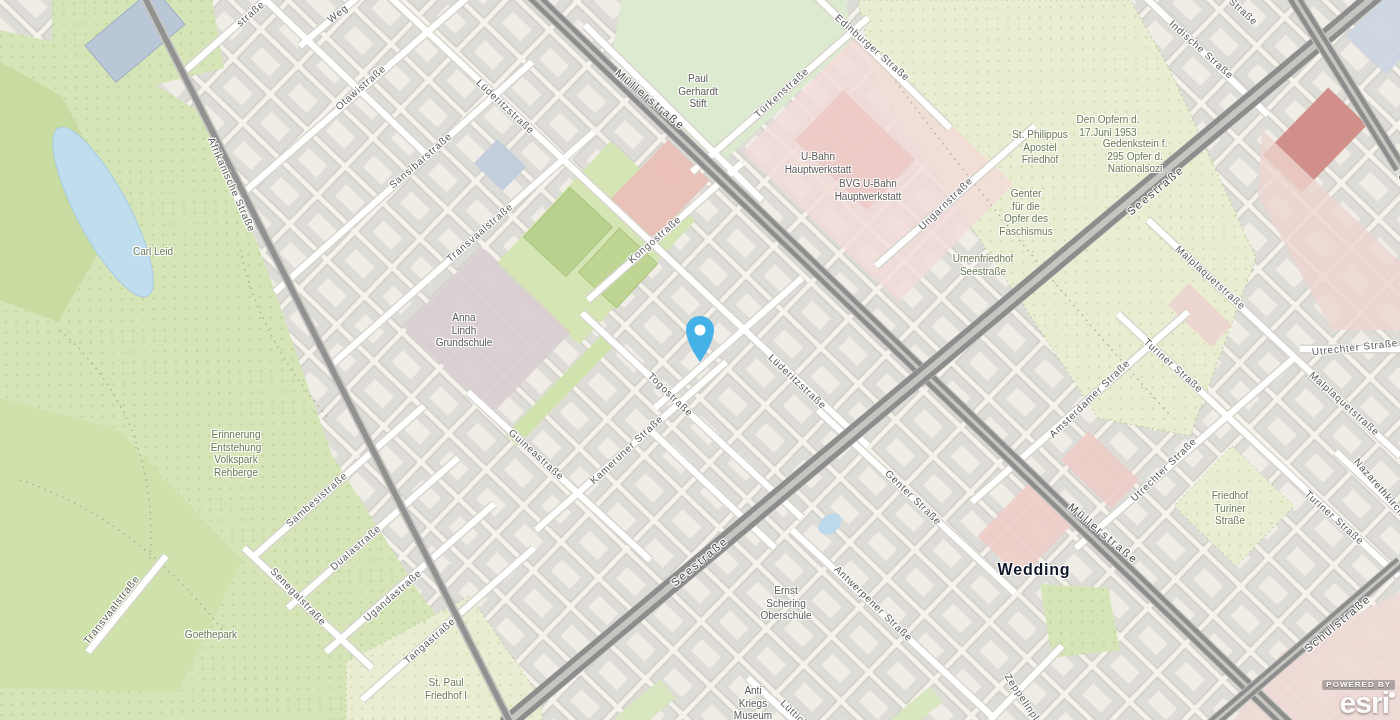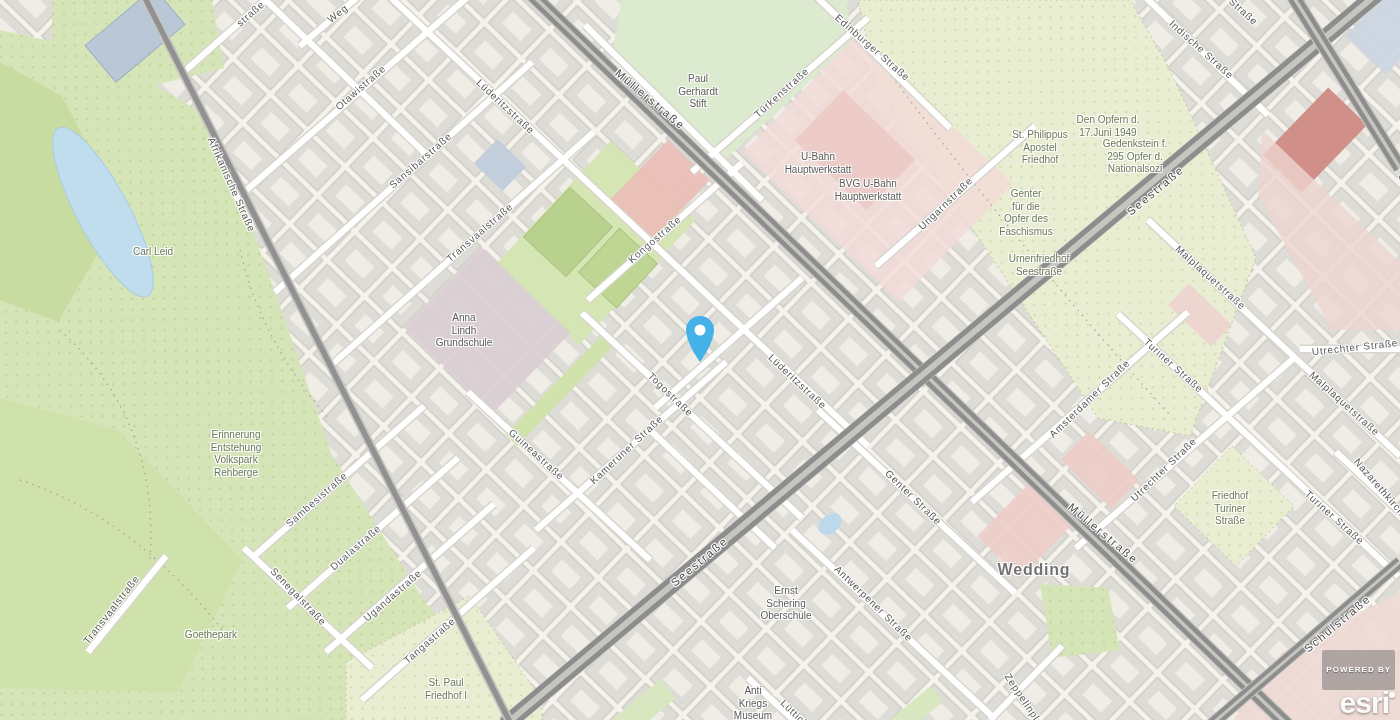--- a/index.html
+++ b/index.html
@@ -6,25 +6,25 @@
   #map{position:relative;width:1400px;height:720px;overflow:hidden;background:#f6f3ec;
        font-family:"Liberation Sans",sans-serif;cursor:grab;}
   #map svg.geo{position:absolute;left:0;top:0;}
   .lbl{position:absolute;transform:translate(-50%,-50%) rotate(var(--r,0deg));
        white-space:pre-line;text-align:center;color:#5c5c5c;font-size:10px;line-height:1.25;
        pointer-events:none;
        text-shadow:-1px -1px 0 #fff,1px -1px 0 #fff,-1px 1px 0 #fff,1px 1px 0 #fff,0 0 3px #fff;}
   .street{white-space:pre;letter-spacing:.8px;color:#595959;}
   .major{font-size:11px;letter-spacing:2.2px;color:#4a4a4a;}
   .parklbl{color:#6c7a58;}
-  .city{font-size:16px;font-weight:bold;color:#737373;letter-spacing:.8px;text-shadow:-1px -1px 0 #fff,1px -1px 0 #fff,-1px 1px 0 #fff,1px 1px 0 #fff;}
+  .city{font-size:16px;font-weight:bold;color:#0f172a;letter-spacing:.8px;text-shadow:-1px -1px 0 #fff,1px -1px 0 #fff,-1px 1px 0 #fff,1px 1px 0 #fff;}
   #pin{position:absolute;left:681px;top:314px;width:38px;height:50px;cursor:pointer;}
   #attrib{position:absolute;right:5px;bottom:0;text-align:right;line-height:1;}
   #attrib .pb{display:inline-block;font-size:8px;font-weight:bold;letter-spacing:1px;color:#fff;
-      background:rgba(110,110,110,.5);padding:16px 4px;border-radius:2px;text-shadow:0 1px 1px rgba(0,0,0,.4);}
+      background:rgba(110,110,110,.5);padding:1px 4px;border-radius:2px;text-shadow:0 1px 1px rgba(0,0,0,.4);}
   #attrib .esri{font-size:30px;font-weight:bold;letter-spacing:-1px;color:rgba(255,255,255,.95);
       text-shadow:0 1px 3px rgba(0,0,0,.45);position:relative;top:-2px;}
   #attrib .dot{display:inline-block;width:6px;height:6px;border-radius:50%;
       background:rgba(255,255,255,.95);box-shadow:0 1px 2px rgba(0,0,0,.4);vertical-align:top;margin-top:2px;}
 </style>
 </head>
 <body>
 
 <div id="map">
 
@@ -176,29 +176,29 @@
 Schering
 Oberschule</div>
 <div class="lbl place" style="left:753px;top:704px">Anti
 Kriegs
 Museum</div>
 <div class="lbl city" style="left:1034px;top:570px">Wedding</div>
 <div class="lbl parklbl" style="left:1040px;top:148px">St. Philippus
 Apostel
 Friedhof</div>
 <div class="lbl parklbl" style="left:1108px;top:126px">Den Opfern d.
-17.Juni 1949</div>
+17.Juni 1953</div>
 <div class="lbl parklbl" style="left:1135px;top:157px">Gedenkstein f.
 295 Opfer d.
 Nationalsozi</div>
 <div class="lbl parklbl" style="left:1026px;top:213px">Genter
 für die
 Opfer des
 Faschismus</div>
-<div class="lbl parklbl" style="left:1039px;top:265px">Urnenfriedhof
+<div class="lbl parklbl" style="left:983px;top:265px">Urnenfriedhof
 Seestraße</div>
 <div class="lbl parklbl" style="left:1230px;top:509px">Friedhof
 Turiner
 Straße</div>
 <div class="lbl parklbl" style="left:446px;top:689px">St. Paul
 Friedhof I</div>
 <div class="lbl parklbl" style="left:153px;top:252px">Carl Leid</div>
 <div class="lbl parklbl" style="left:211px;top:635px">Goethepark</div>
 <div class="lbl parklbl" style="left:236px;top:454px">Erinnerung
 Entstehung

